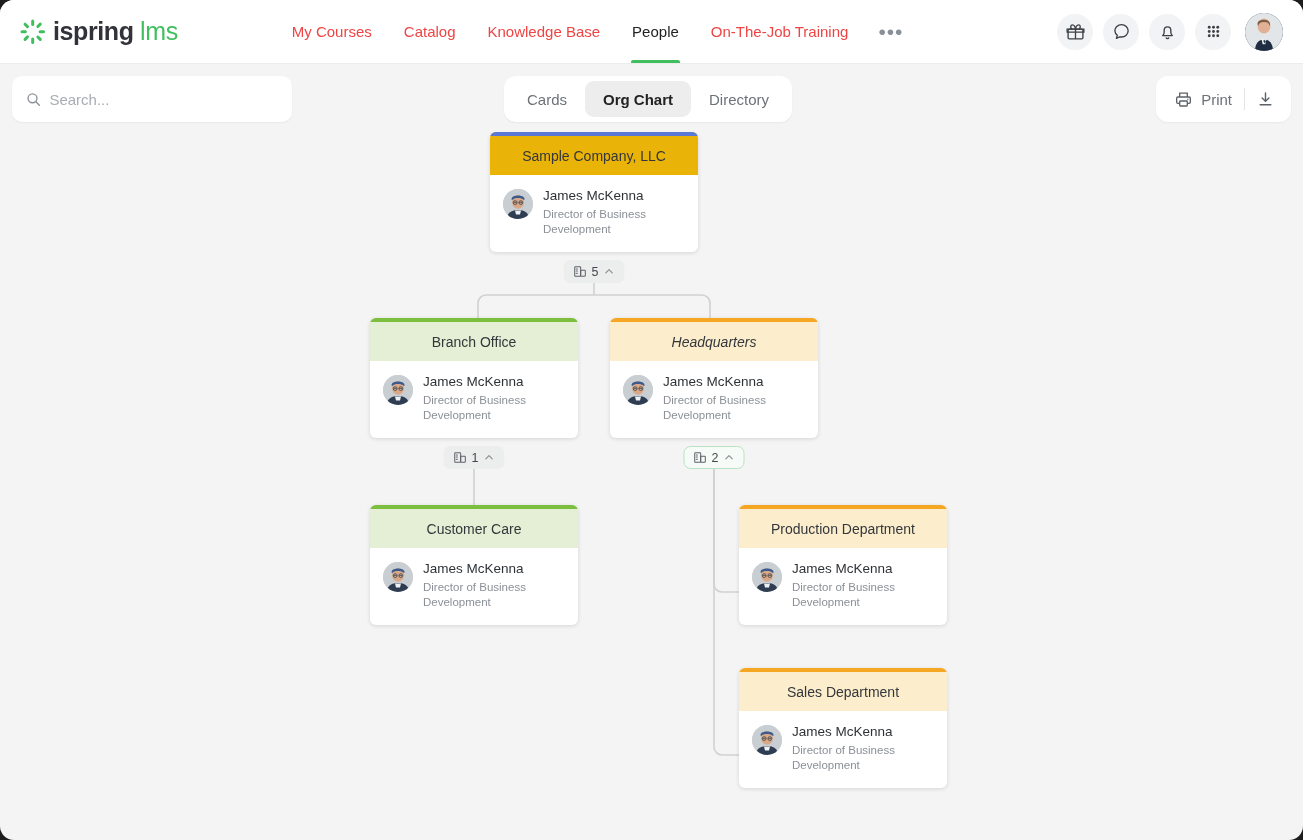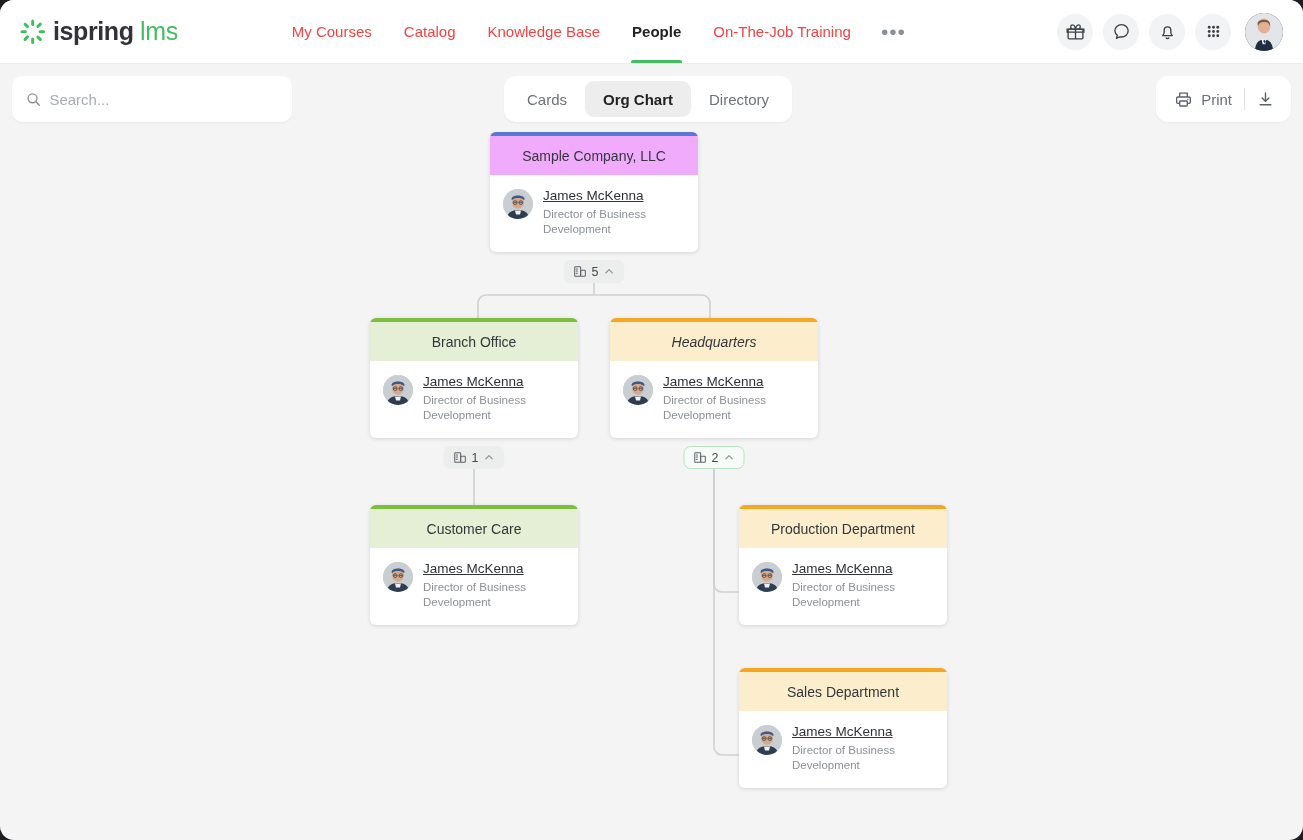--- a/index.html
+++ b/index.html
@@ -58,21 +58,21 @@
     position: relative;
     height: 100%;
     display: flex;
     align-items: center;
     padding: 0 16px;
     font-size: 15px;
     color: #ef4444;
     cursor: pointer;
     white-space: nowrap;
   }
-  .nav-item.active { color: #222; font-weight: bold; }
+  .nav-item.active { color: #222; font-weight: normal; }
   .nav-item.active::after {
     content: "";
     position: absolute;
     left: 15px; right: 15px; bottom: 0;
     height: 3px;
     background: #41bf5f;
     border-radius: 2px 2px 0 0;
   }
   .nav-more {
     display: flex;
@@ -240,21 +240,20 @@
     overflow: hidden;
     flex: 0 0 30px;
     background: #cfd4d8;
     margin-top: 1px;
   }
   .node-name {
     font-size: 13.5px;
     color: #2f3337;
     line-height: 1.2;
     margin-bottom: 3px;
-    text-decoration: underline;
   }
   .node-role {
     font-size: 11.5px;
     color: #8b9097;
     line-height: 1.27;
     max-width: 130px;
   }
 
   .badge {
     position: absolute;
@@ -415,21 +414,21 @@
         <path d="M594 139 v -6"></path>
 
         <path d="M474 325 V 378"></path>
 
         <path d="M714 325 V 452 a8 8 0 0 0 8 8 H 740"></path>
         <path d="M714 325 V 615 a8 8 0 0 0 8 8 H 740"></path>
       </g>
     </svg>
 
     <div class="node" style="left:490px; top:0px;">
-      <div class="node-head" style="background:#f0abfc; border-top-color:#5a78d8;">Sample Company, LLC</div>
+      <div class="node-head" style="background:#eab308; border-top-color:#5a78d8;">Sample Company, LLC</div>
       <div class="node-body">
         <div class="node-avatar">
           <svg viewBox="0 0 30 30" width="30" height="30">
             <rect width="30" height="30" fill="#c9ced3"></rect>
             <path d="M4 30c0-6 4.3-9 11-9s11 3 11 9z" fill="#2e3d52"></path>
             <ellipse cx="15" cy="13" rx="6" ry="6.8" fill="#d9a886"></ellipse>
             <path d="M8.6 9.6c.6-4.2 12.4-4.2 12.9 0 .2 1.2-.4 1.8-.9 1.2-1-1.3-3-1.9-5.6-1.9s-4.6.6-5.5 1.9c-.6.6-1.1 0-.9-1.2z" fill="#3c5a8c"></path>
             <path d="M10.6 13.4h3.2M16.2 13.4h3.2" stroke="#4a4f56" stroke-width="0.9" fill="none"></path>
             <circle cx="12.2" cy="13.6" r="1.9" fill="none" stroke="#4a4f56" stroke-width="0.9"></circle>
             <circle cx="17.8" cy="13.6" r="1.9" fill="none" stroke="#4a4f56" stroke-width="0.9"></circle>

